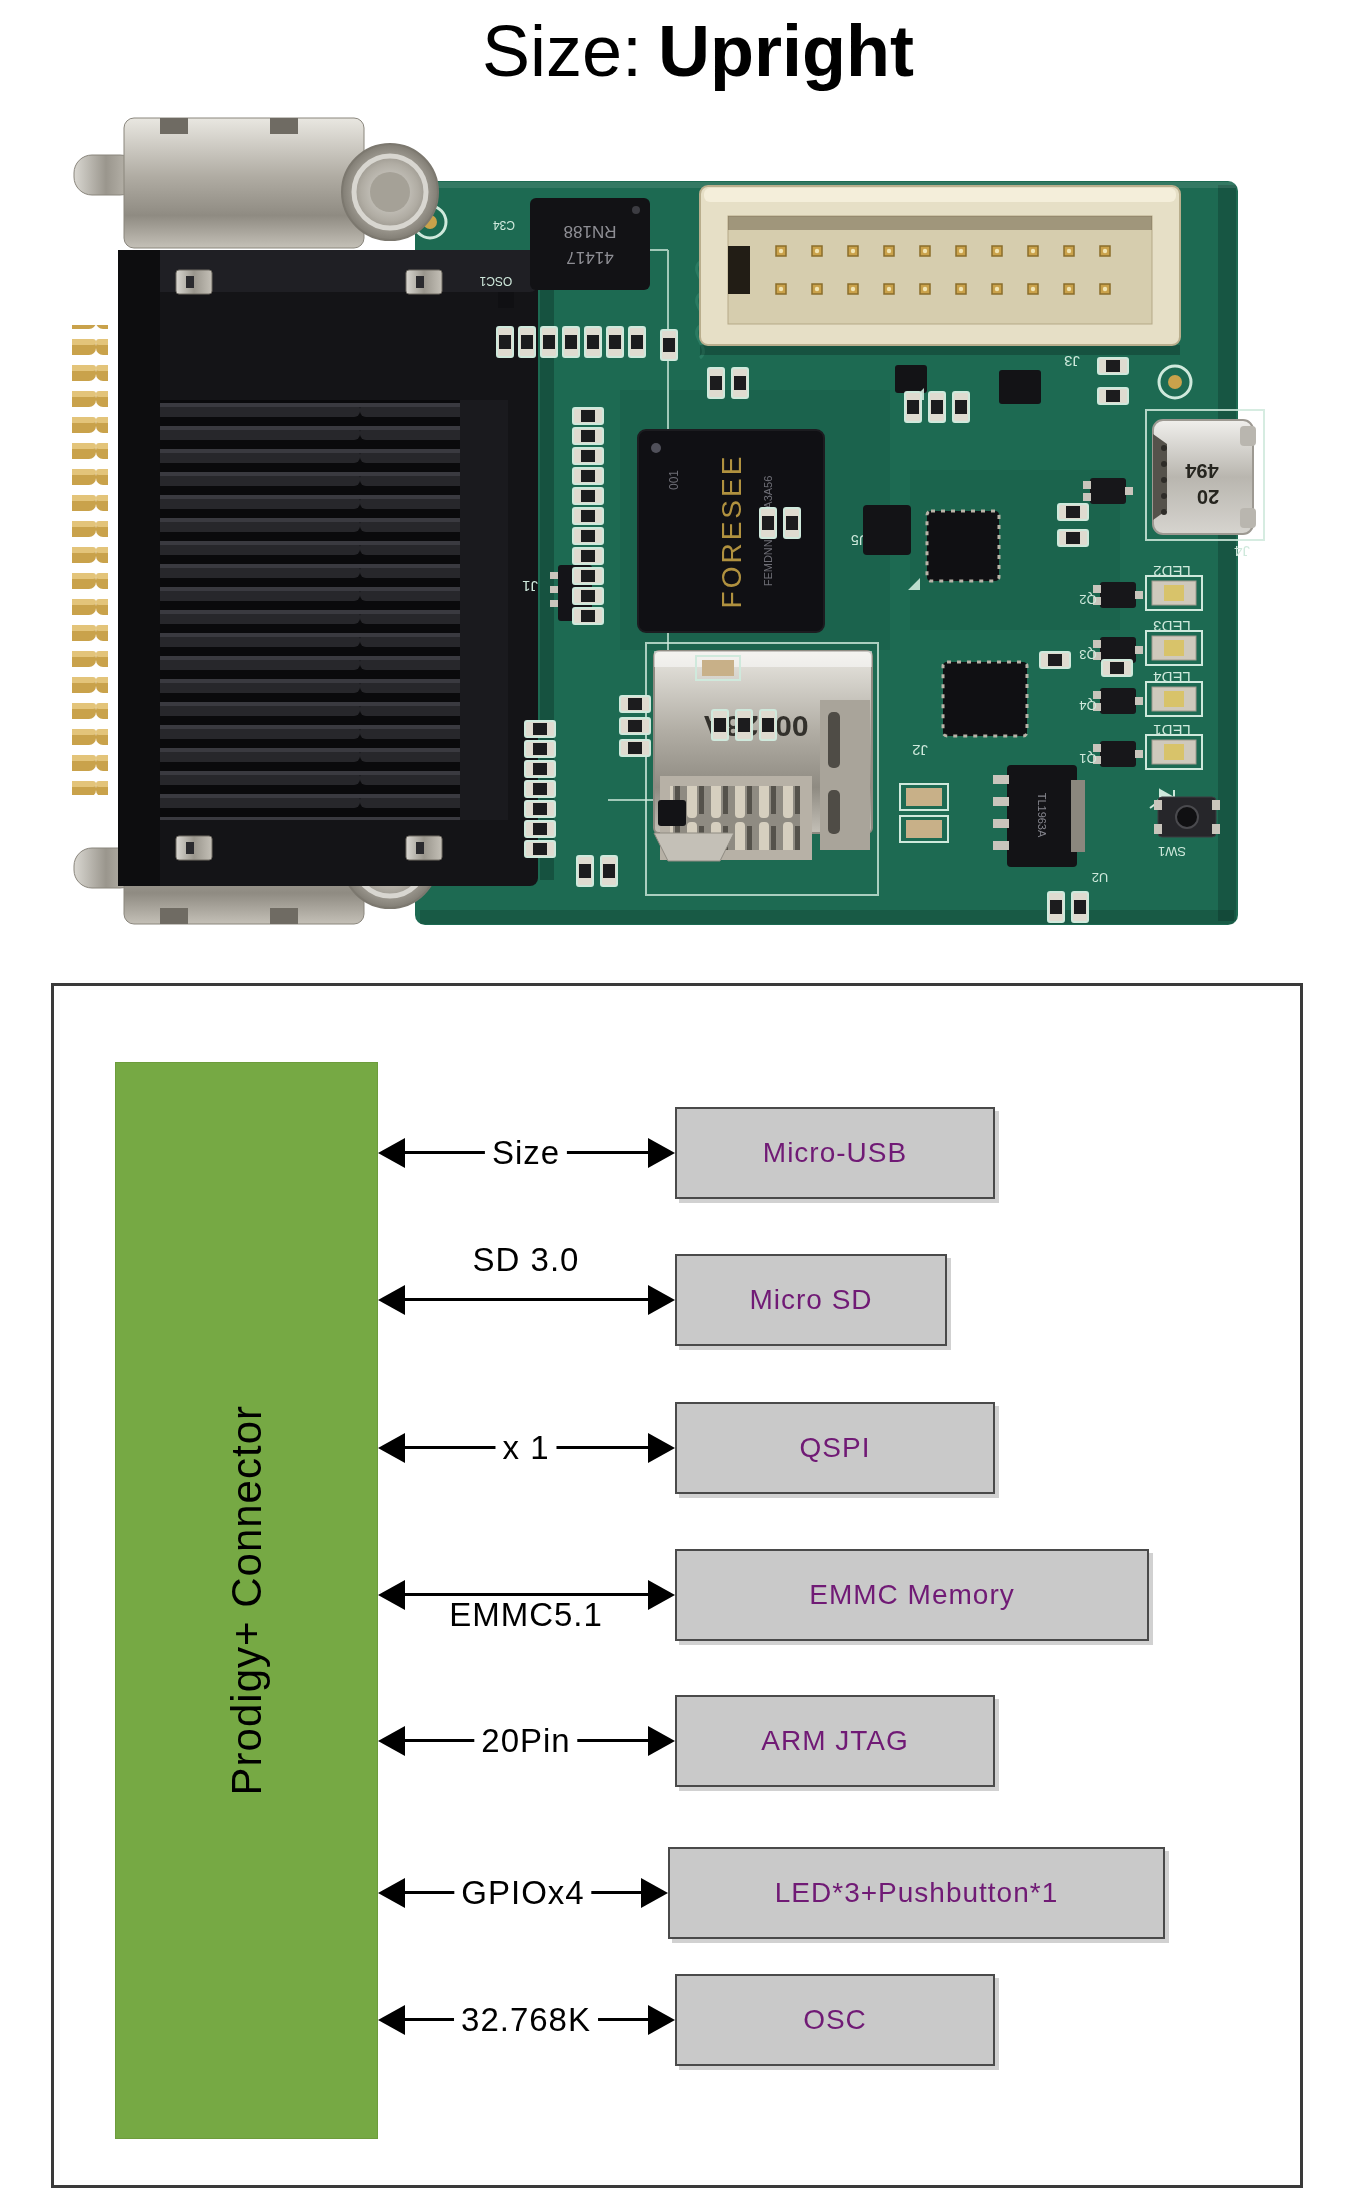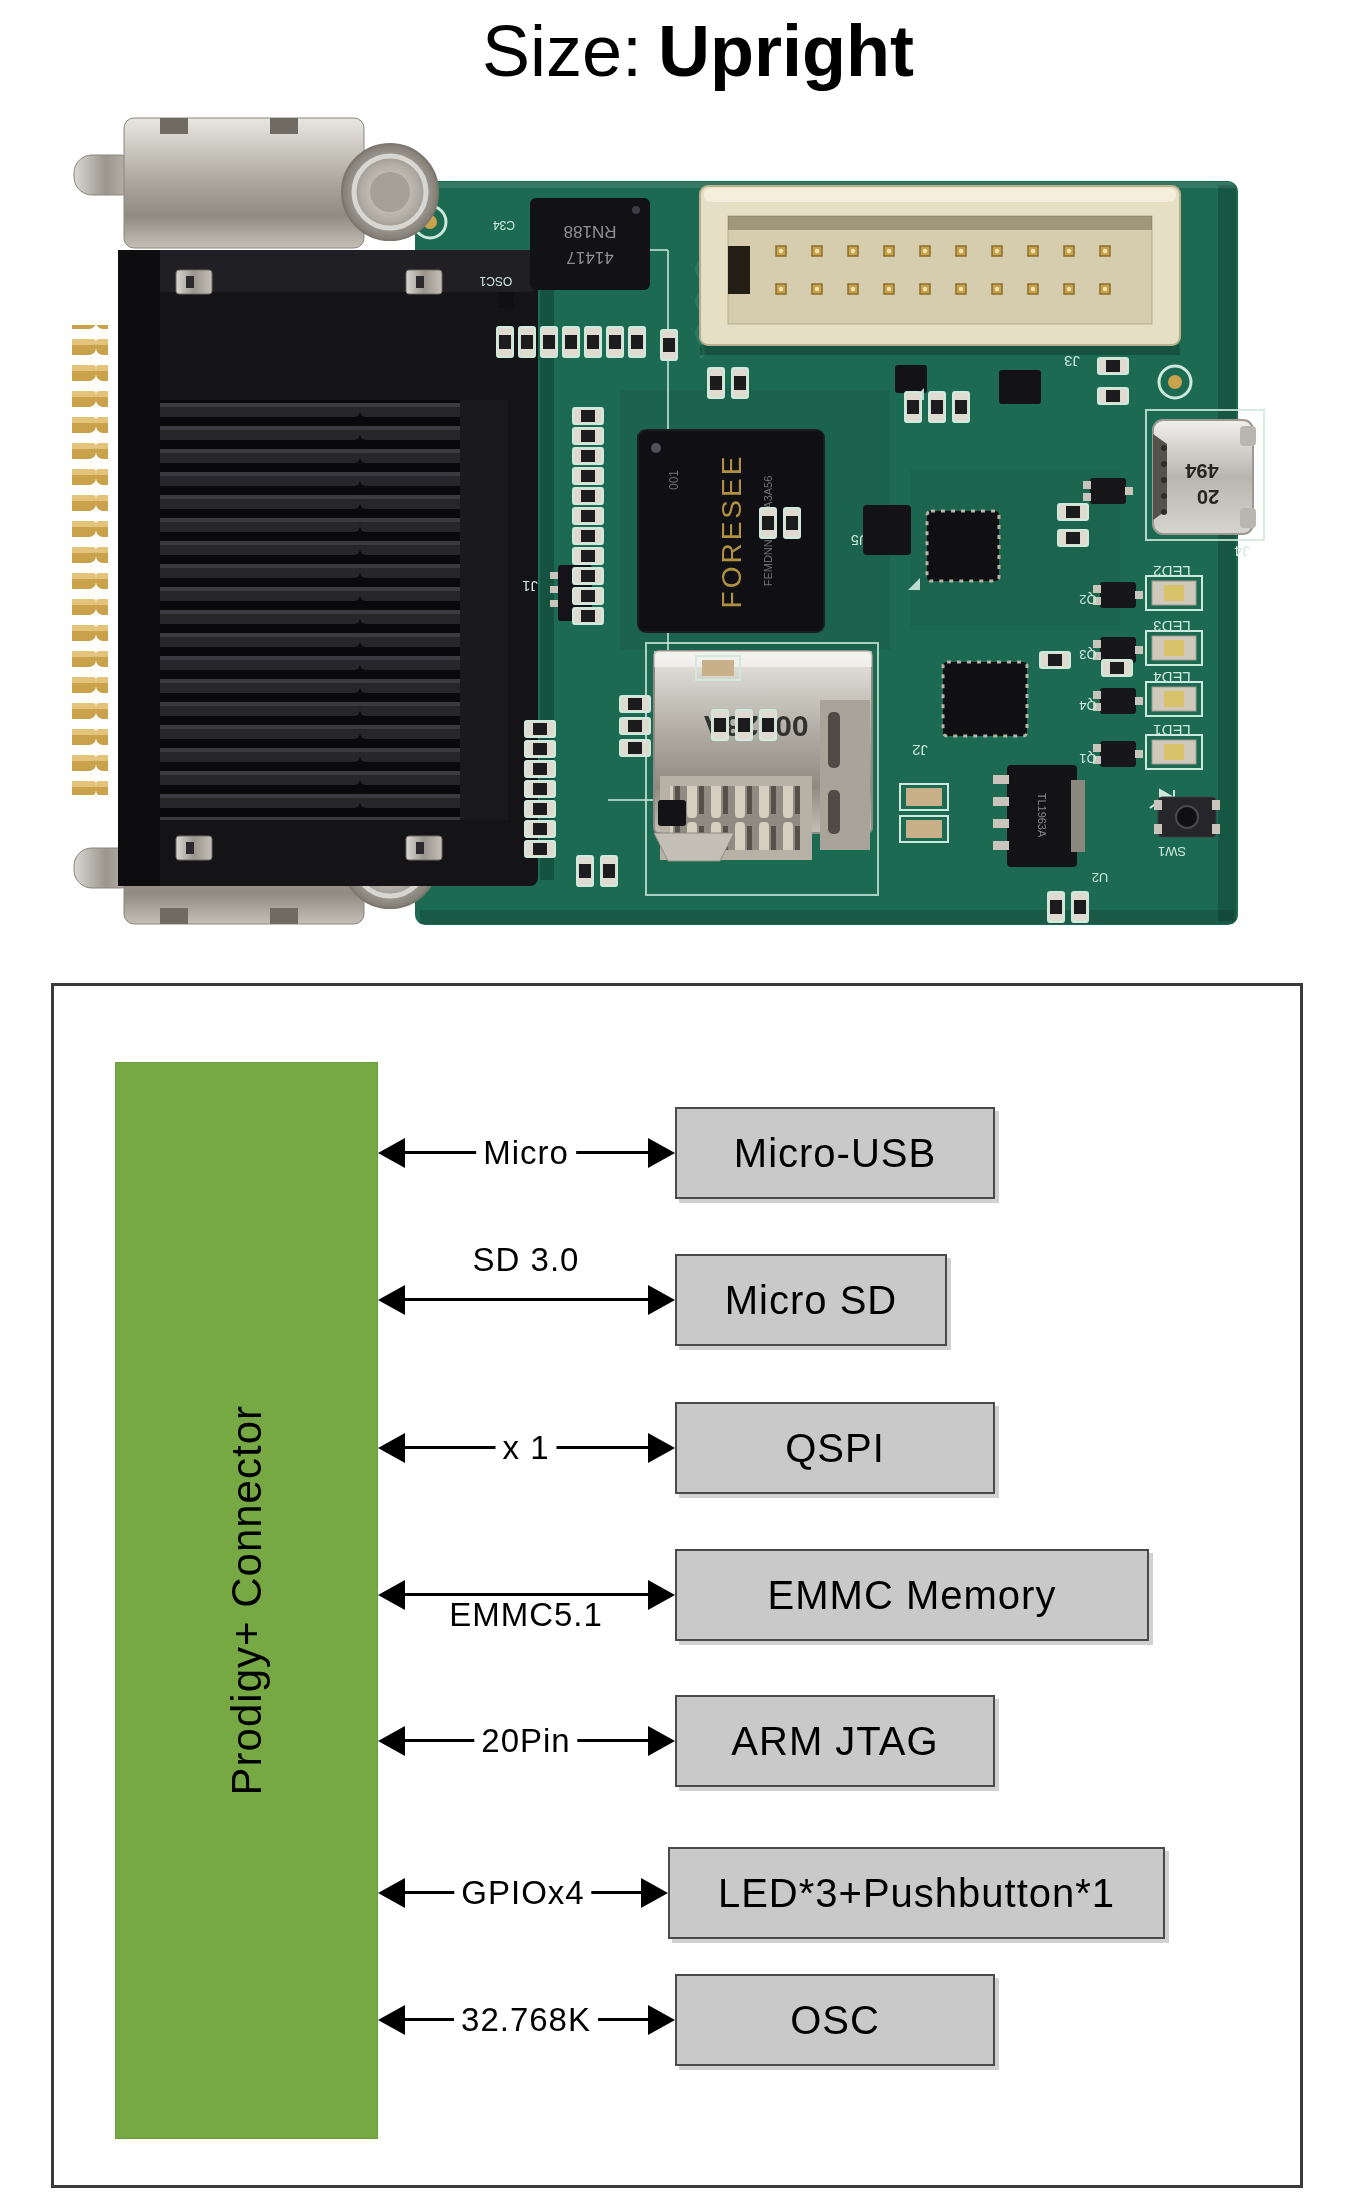--- a/index.html
+++ b/index.html
@@ -12,21 +12,21 @@
 
   
   .pcb-svg{position:absolute;left:60px;top:100px;width:1240px;height:840px;}
   .pcb-svg text{font-family:"Liberation Sans",sans-serif;}
 
   
   .frame{position:absolute;left:51px;top:983px;width:1252px;height:1205px;border:3px solid #3a3a3a;background:#fff;box-sizing:border-box;}
   .conn-box{position:absolute;left:115px;top:1062px;width:263px;height:1077px;background:#76a944;border:1px solid #6d9c3c;box-sizing:border-box;display:flex;align-items:center;justify-content:center;}
   .conn-label{writing-mode:vertical-rl;transform:rotate(180deg);font-size:42px;letter-spacing:1px;color:#000;white-space:nowrap;}
   .dev-box{position:absolute;left:675px;height:92px;background:#c9c9c9;border:2px solid #4a4a4a;box-sizing:border-box;display:flex;align-items:center;justify-content:center;box-shadow:4px 4px 0 rgba(0,0,0,0.18);}
-  .dev-box span{font-size:40px;letter-spacing:1px;color:#000000;white-space:nowrap;}
+  .dev-box span{font-size:28px;letter-spacing:1px;color:#701a75;white-space:nowrap;}
   .arrow{position:absolute;left:378px;width:297px;height:30px;}
   .arrow .line{position:absolute;left:4px;right:4px;top:13px;height:3px;background:#000;}
   .ah{position:absolute;width:0;height:0;top:0;}
   .ah-l{left:0;border-top:15px solid transparent;border-bottom:15px solid transparent;border-right:27px solid #000;}
   .ah-r{right:0;border-top:15px solid transparent;border-bottom:15px solid transparent;border-left:27px solid #000;}
   .bus-label{position:absolute;left:526px;transform:translate(-50%,-50%);background:#fff;padding:0 7px;font-size:33px;letter-spacing:1px;white-space:nowrap;}
 </style>
 </head>
 <body>
 
@@ -379,21 +379,21 @@
 </div>
 
 <div class="dev-box" style="top:1107px;width:320px;">
     <span>Micro-USB</span>
   </div>
 <div class="arrow" style="top:1138px;">
   <span class="ah ah-l"></span>
   <span class="line"></span>
   <span class="ah ah-r"></span>
 </div>
-<div class="bus-label" style="top:1153px;">Micro</div>
+<div class="bus-label" style="top:1153px;">Size</div>
 
 <div class="dev-box" style="top:1254px;width:272px;">
     <span>Micro SD</span>
   </div>
 <div class="arrow" style="top:1285px;">
   <span class="ah ah-l"></span>
   <span class="line"></span>
   <span class="ah ah-r"></span>
 </div>
 <div class="bus-label" style="top:1260px;">SD 3.0</div>

